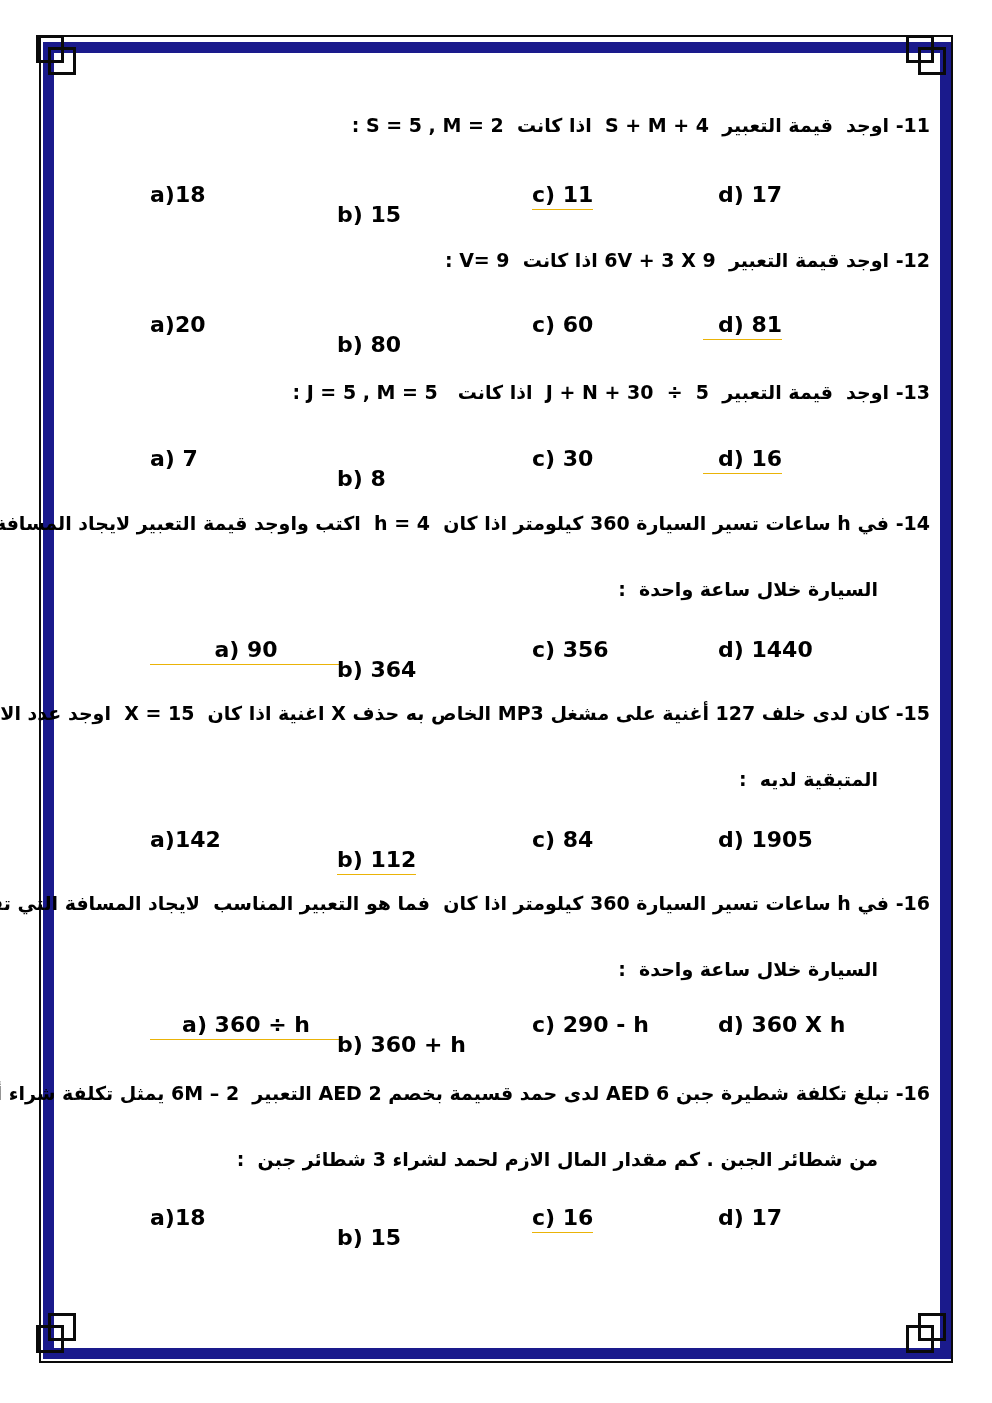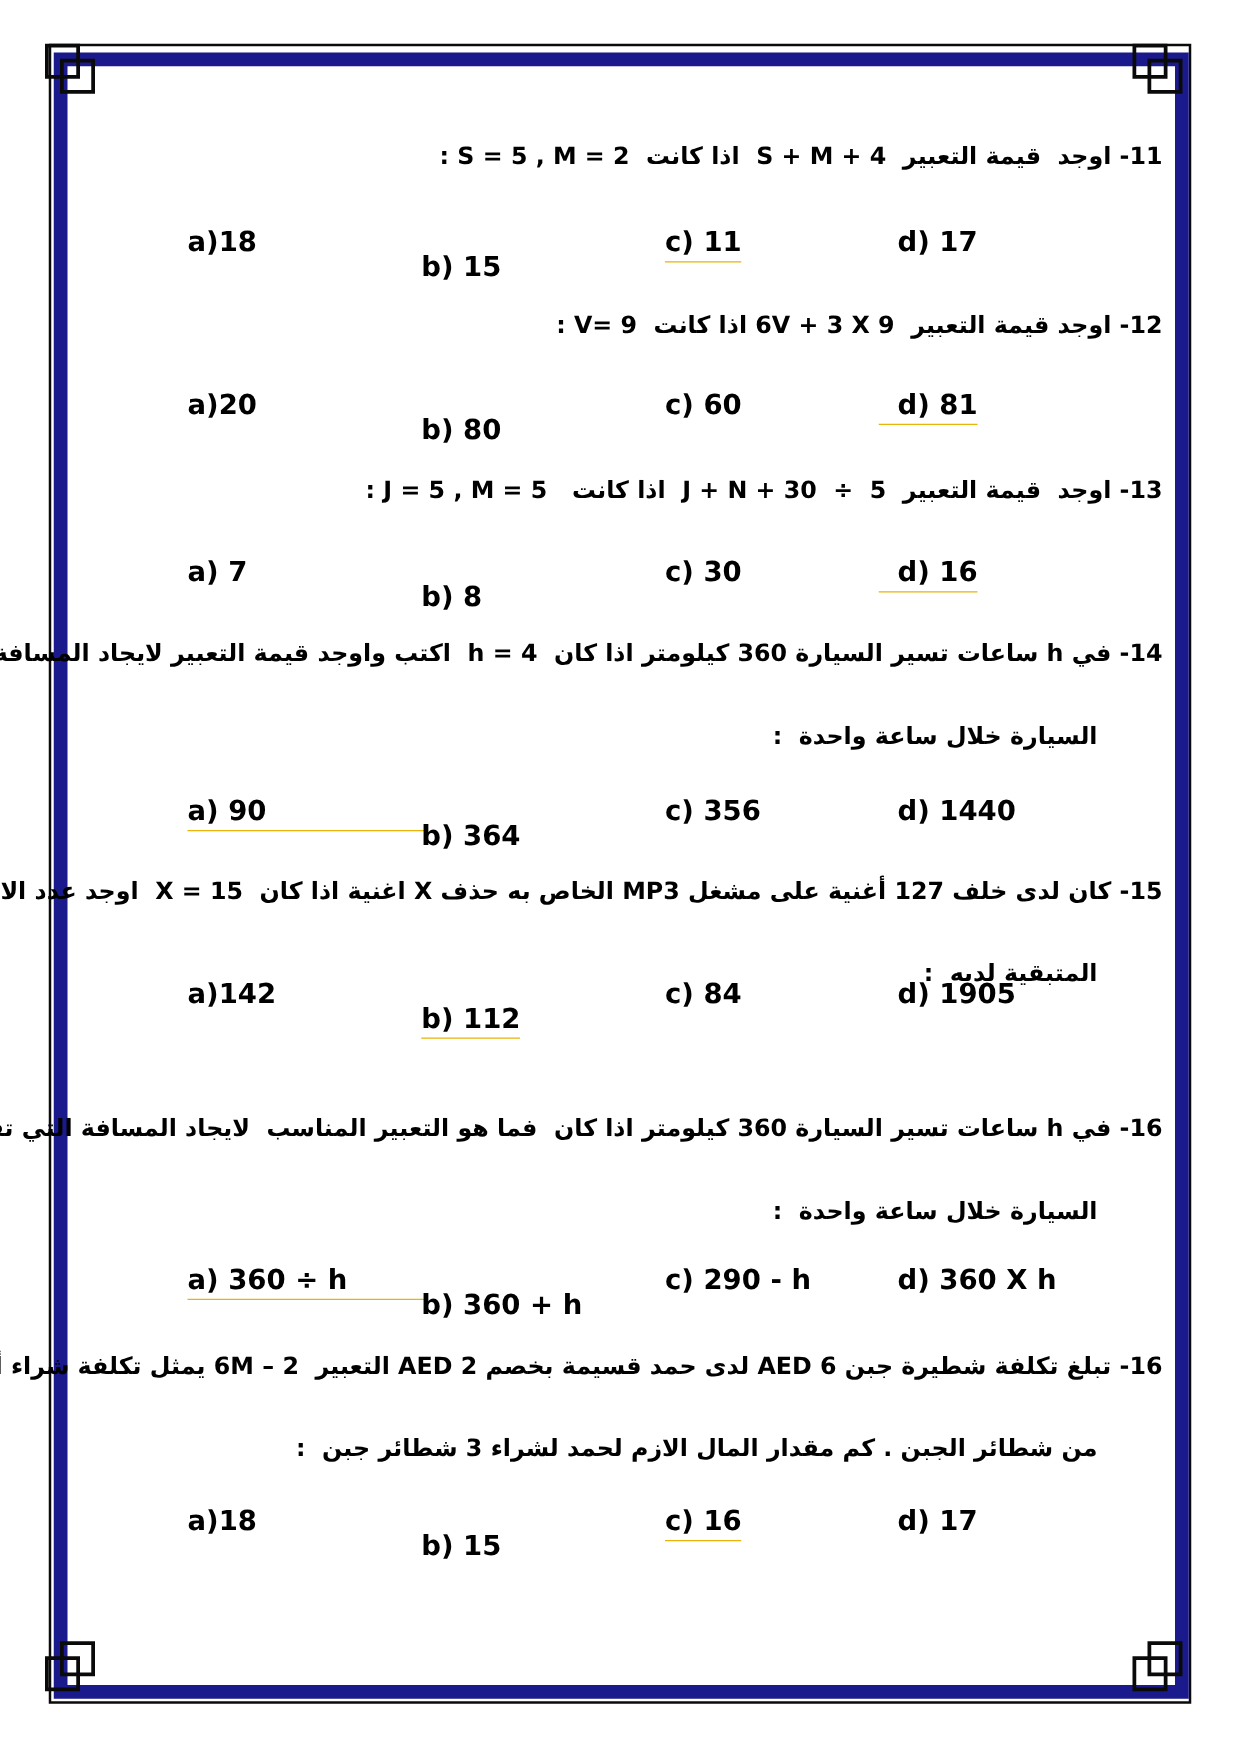--- a/index.html
+++ b/index.html
@@ -36,21 +36,21 @@
   .opt{
     position:absolute;top:0;
     font-weight:bold;font-size:22px;white-space:pre;
     padding-bottom:2px;
   }
   .opt.a{left:150px;}
   .opt.b{left:337px;margin-top:20px;}
   .opt.c{left:532px;}
   .opt.d{left:718px;}
   .opt.u{border-bottom:1px solid #eab308;}
-  .opt.ext{min-width:192px;}
+  .opt.ext{min-width:192px;text-align:center;}
   .opt.leadpad{left:703px;padding-left:15px;}
 </style>
 </head>
 <body>
 
 <div class="page">
 
   <div class="frame-outer"></div>
   <div class="frame-navy"></div>
 
@@ -91,21 +91,21 @@
   <div class="qline cont" style="top:577px">السيارة خلال ساعة واحدة  :</div>
   <div class="optrow" style="top:637px">
     <span class="opt a u ext">a) 90</span>
     <span class="opt b">b) 364</span>
     <span class="opt c">c) 356</span>
     <span class="opt d">d) 1440</span>
   </div>
 
   <div class="qline" style="top:701px">15- كان لدى خلف 127 أغنية على مشغل ‪MP3‬ الخاص به حذف ‪X‬ اغنية اذا كان  ‪X = 15‬  اوجد عدد الاغنيات</div>
   <div class="qline cont" style="top:767px">المتبقية لديه  :</div>
-  <div class="optrow" style="top:783px">
+  <div class="optrow" style="top:827px">
     <span class="opt a">a)142</span>
     <span class="opt b u">b) 112</span>
     <span class="opt c">c) 84</span>
     <span class="opt d">d) 1905</span>
   </div>
 
   <div class="qline" style="top:891px">16- في ‪h‬ ساعات تسير السيارة 360 كيلومتر اذا كان  فما هو التعبير المناسب  لايجاد المسافة التي تقطعها</div>
   <div class="qline cont" style="top:957px">السيارة خلال ساعة واحدة  :</div>
   <div class="optrow" style="top:1012px">
     <span class="opt a u ext">a) 360 ÷ h</span>

